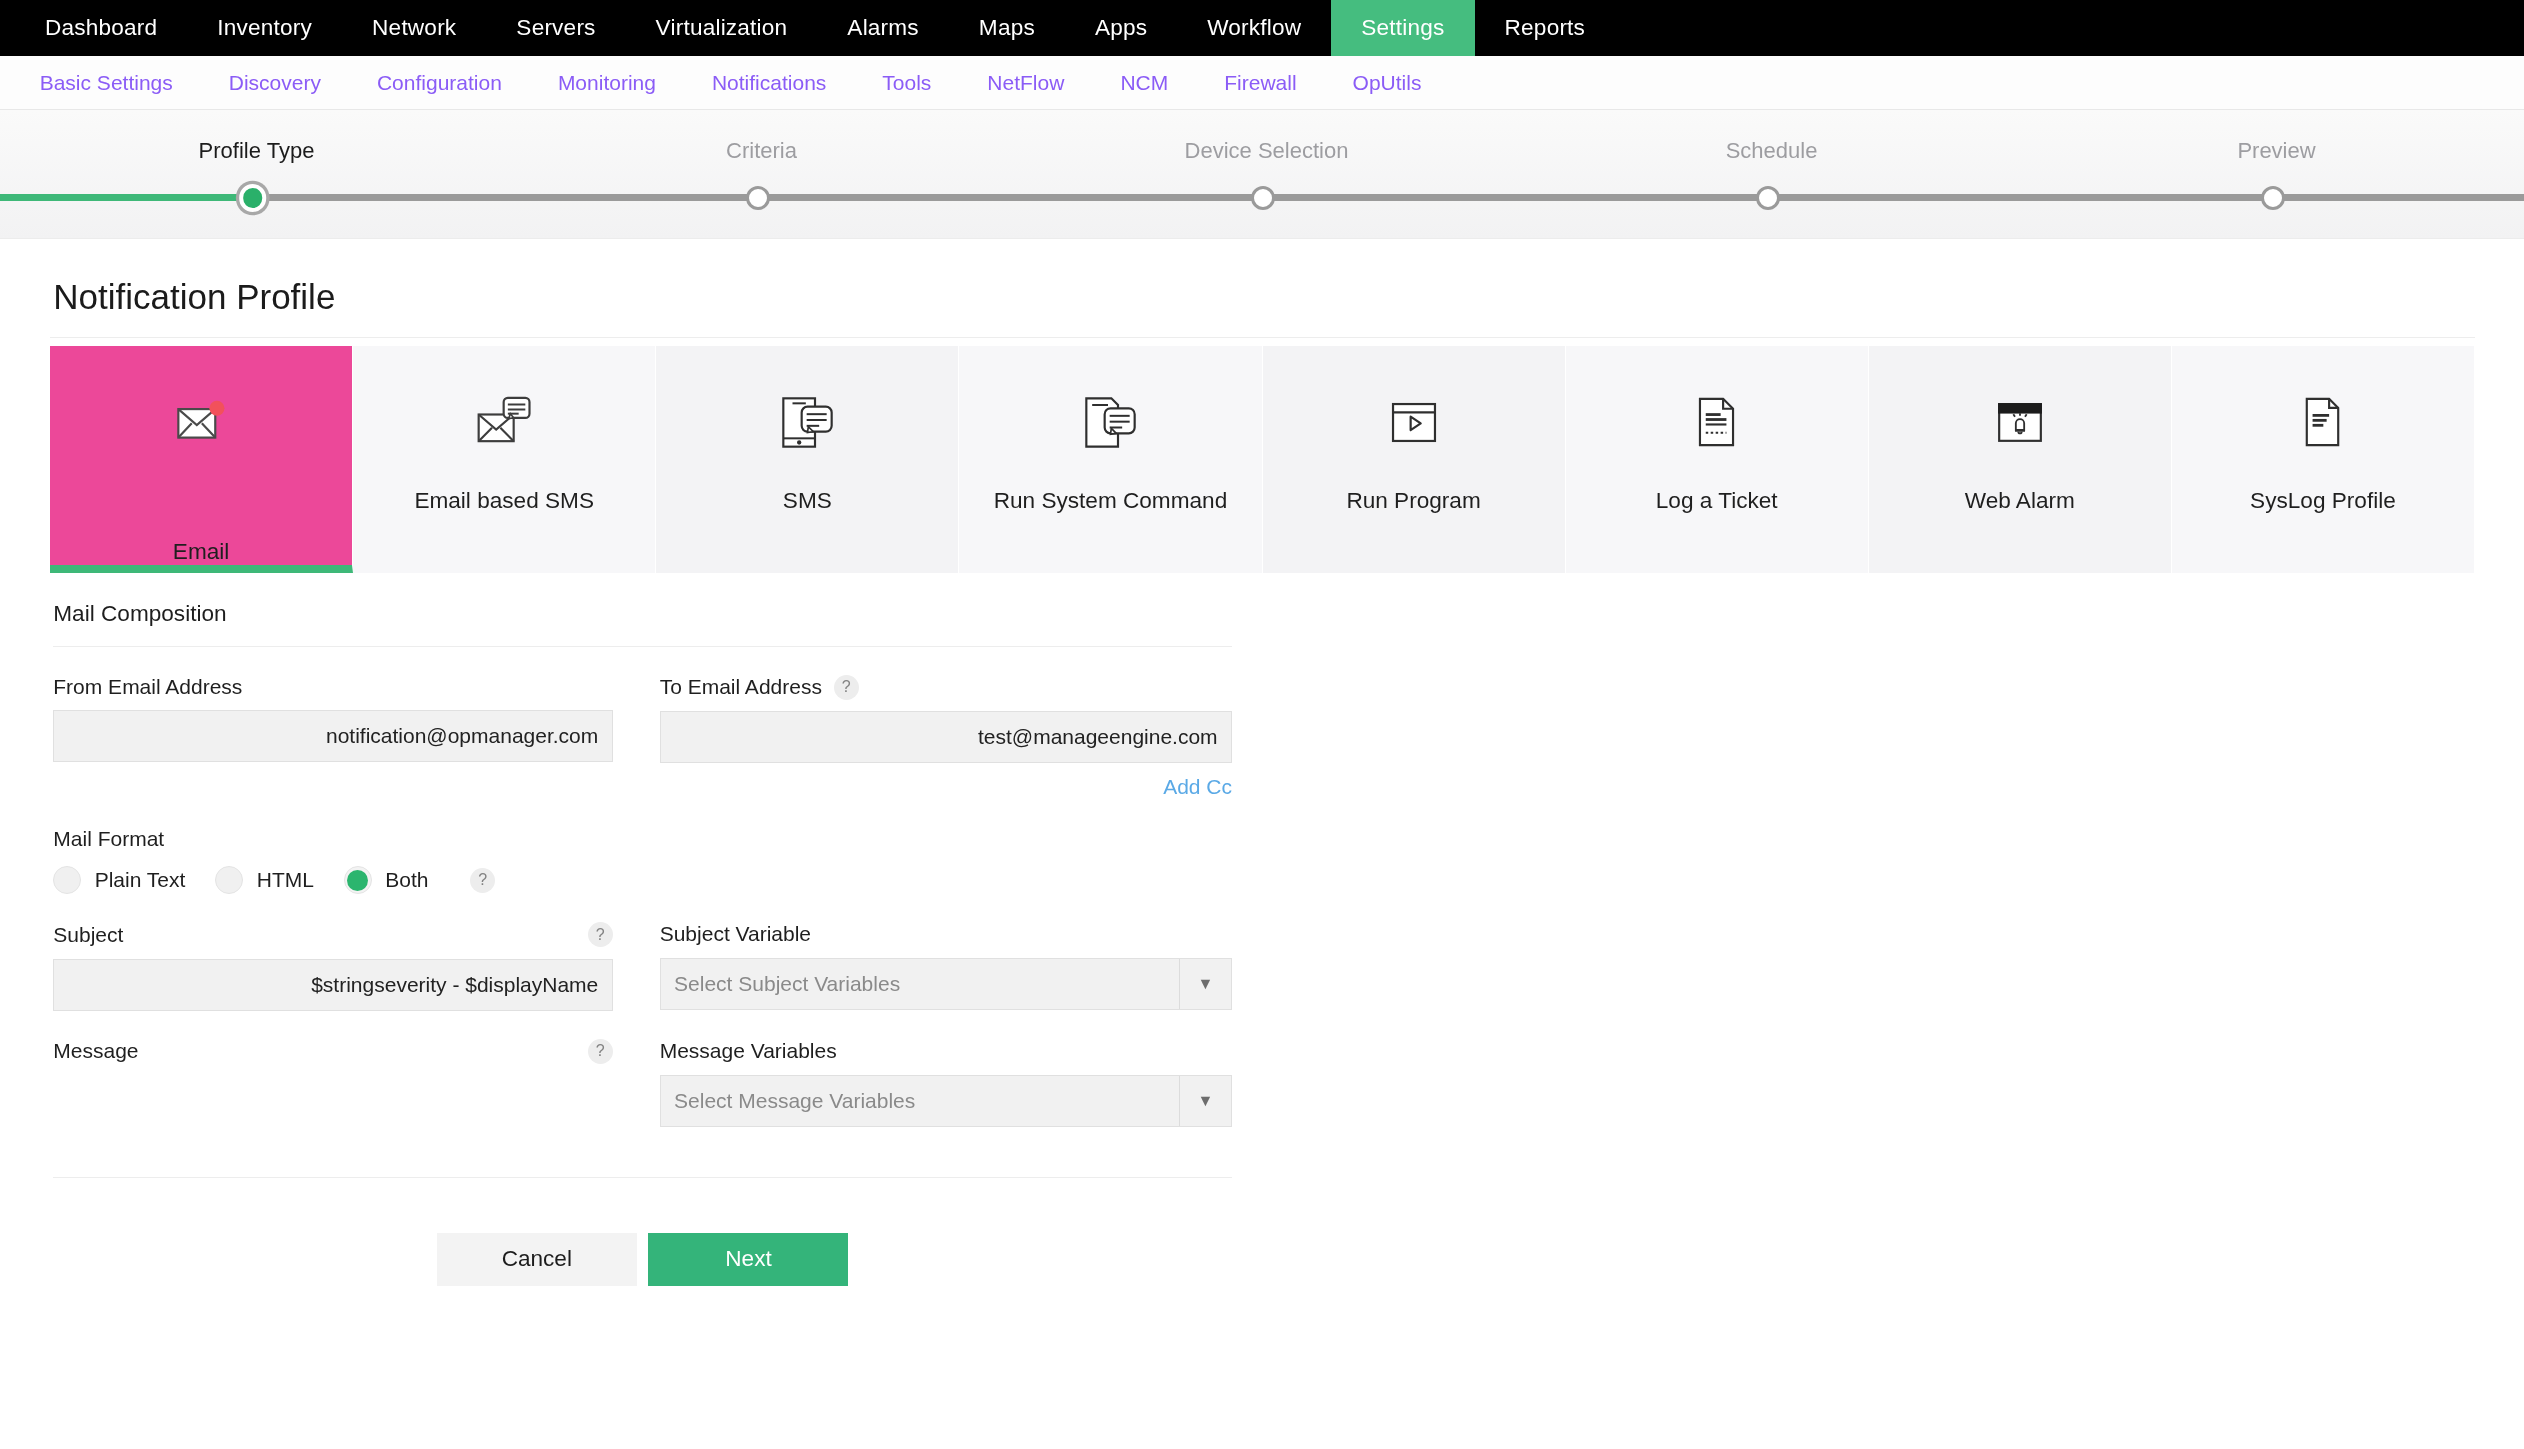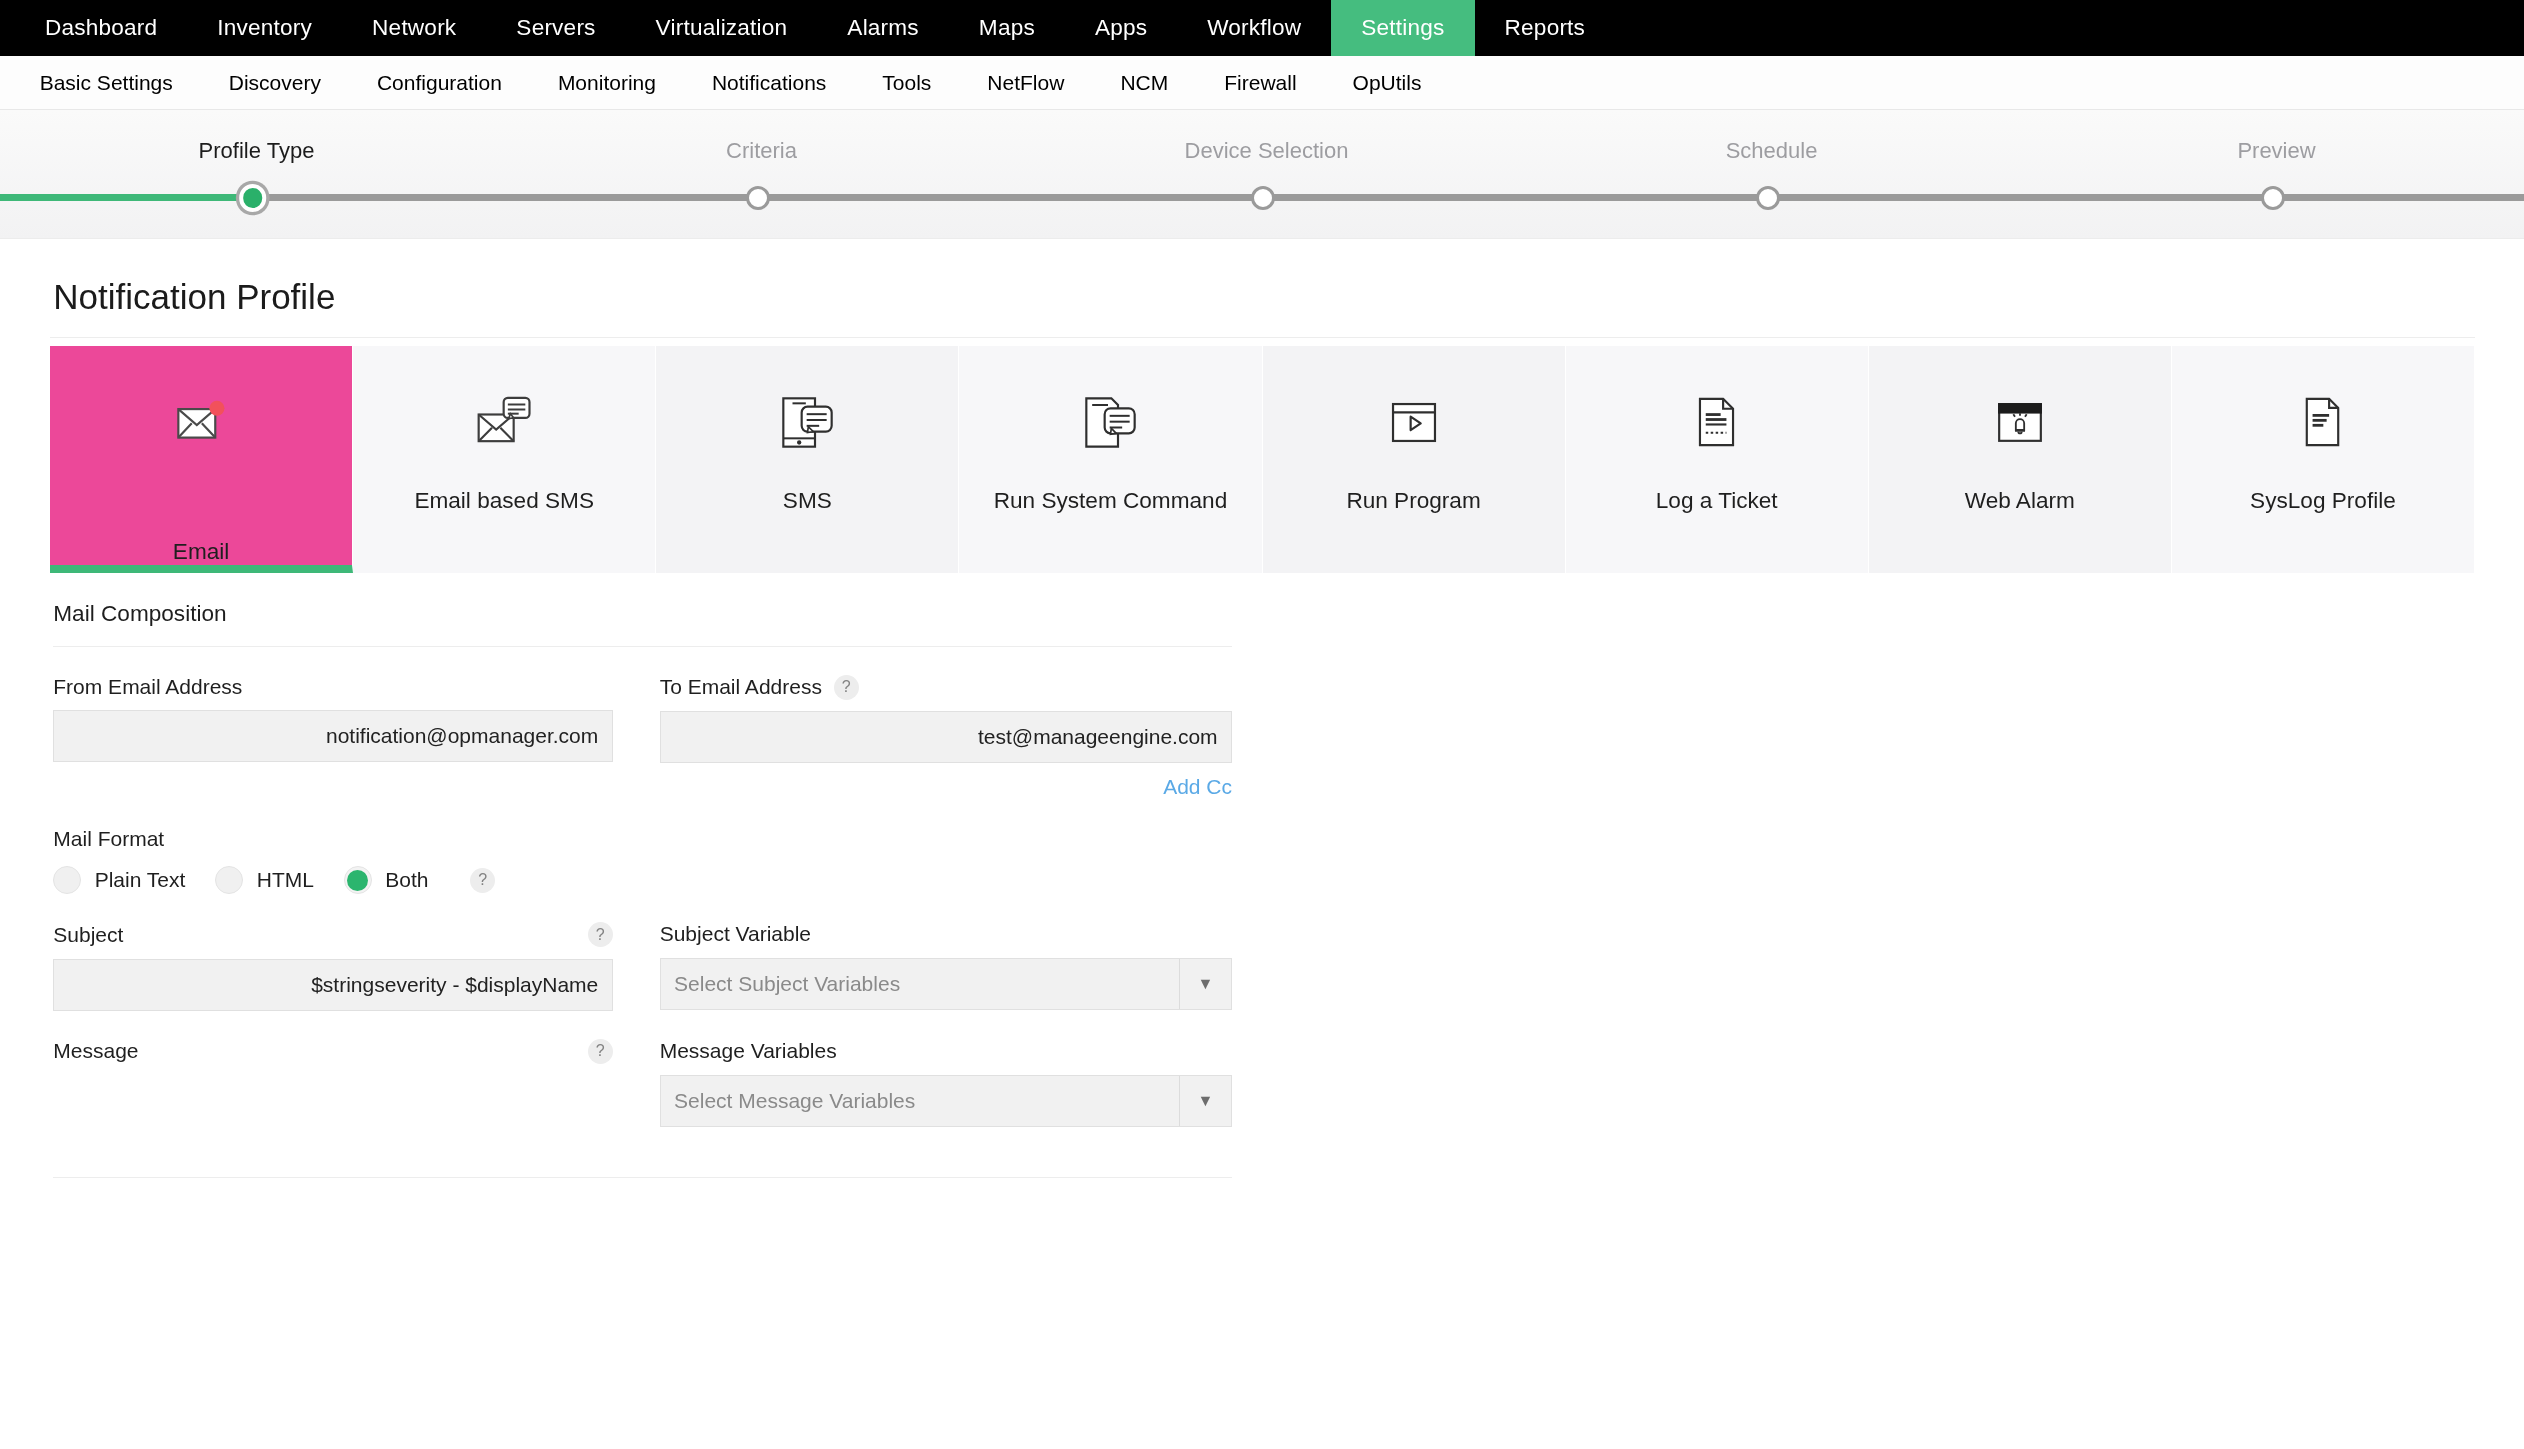--- a/index.html
+++ b/index.html
@@ -34,21 +34,21 @@
     height: 54px;
     background: #fdfdfd;
     border-bottom: 0.8px solid #e8e8e8;
     display: flex;
     align-items: stretch;
     padding-left: 11.7px;
   }
   .subnav-item {
     display: flex; align-items: center; justify-content: center;
     padding: 0 28px;
-    color: #000000;
+    color: #8b5cf6;
     font-size: 21px;
     white-space: nowrap;
     cursor: pointer;
   }
 
   
   .wizard {
     height: 129px;
     background: linear-gradient(#fafafa, #f2f2f3);
     position: relative;
@@ -606,16 +606,20 @@
         </div>
         <div class="select-wrap">
           <span class="select-value">Select Message Variables</span>
           <span class="select-arrow">▼</span>
         </div>
       </div>
     </div>
 
     <div class="form-footer-rule"></div>
 
+    <div class="btn-row">
+      <button class="btn btn-cancel">Cancel</button>
+      <button class="btn btn-next">Next</button>
+    </div>
 
   </div>
 </div>
 
 
 </body></html>

